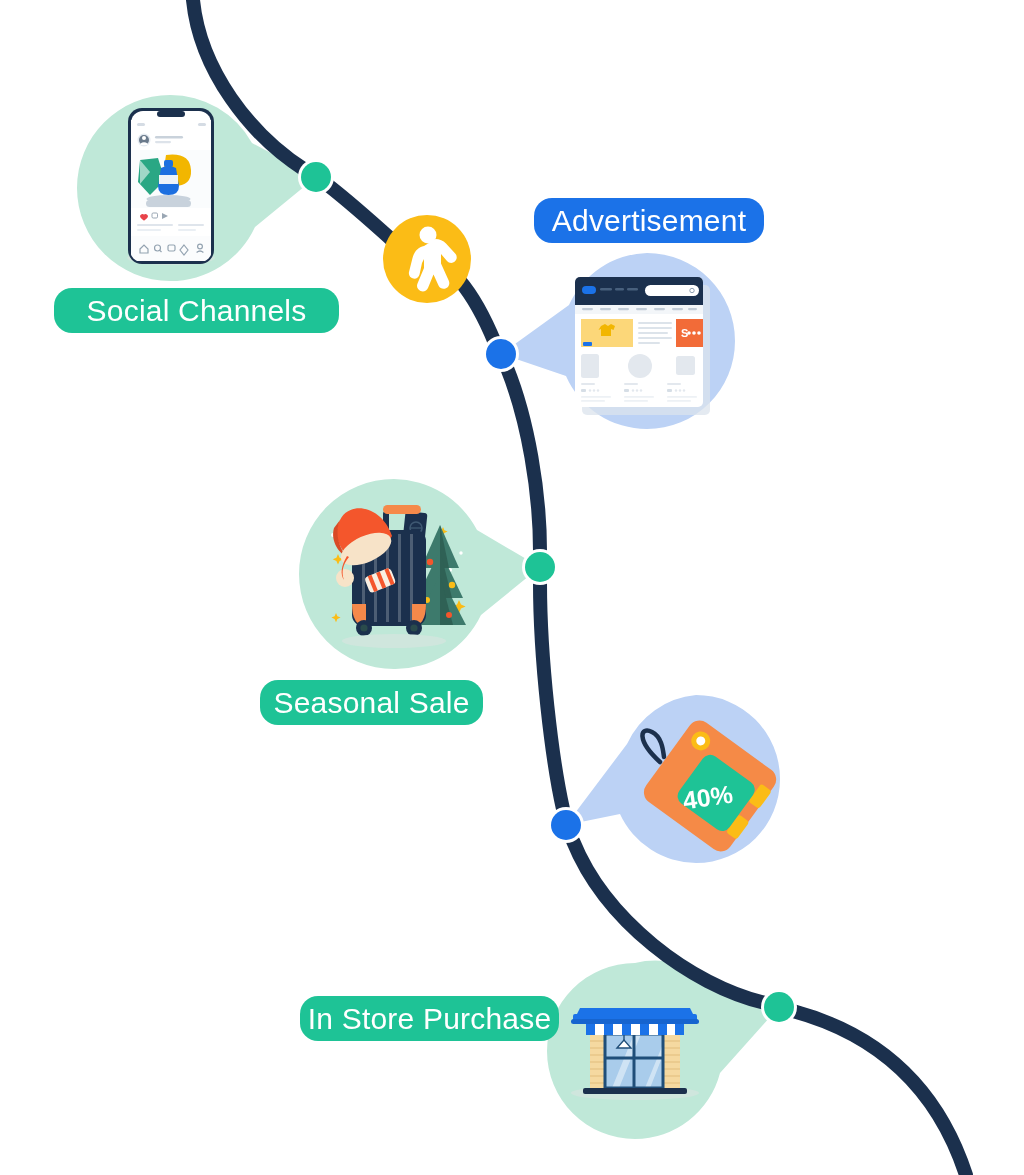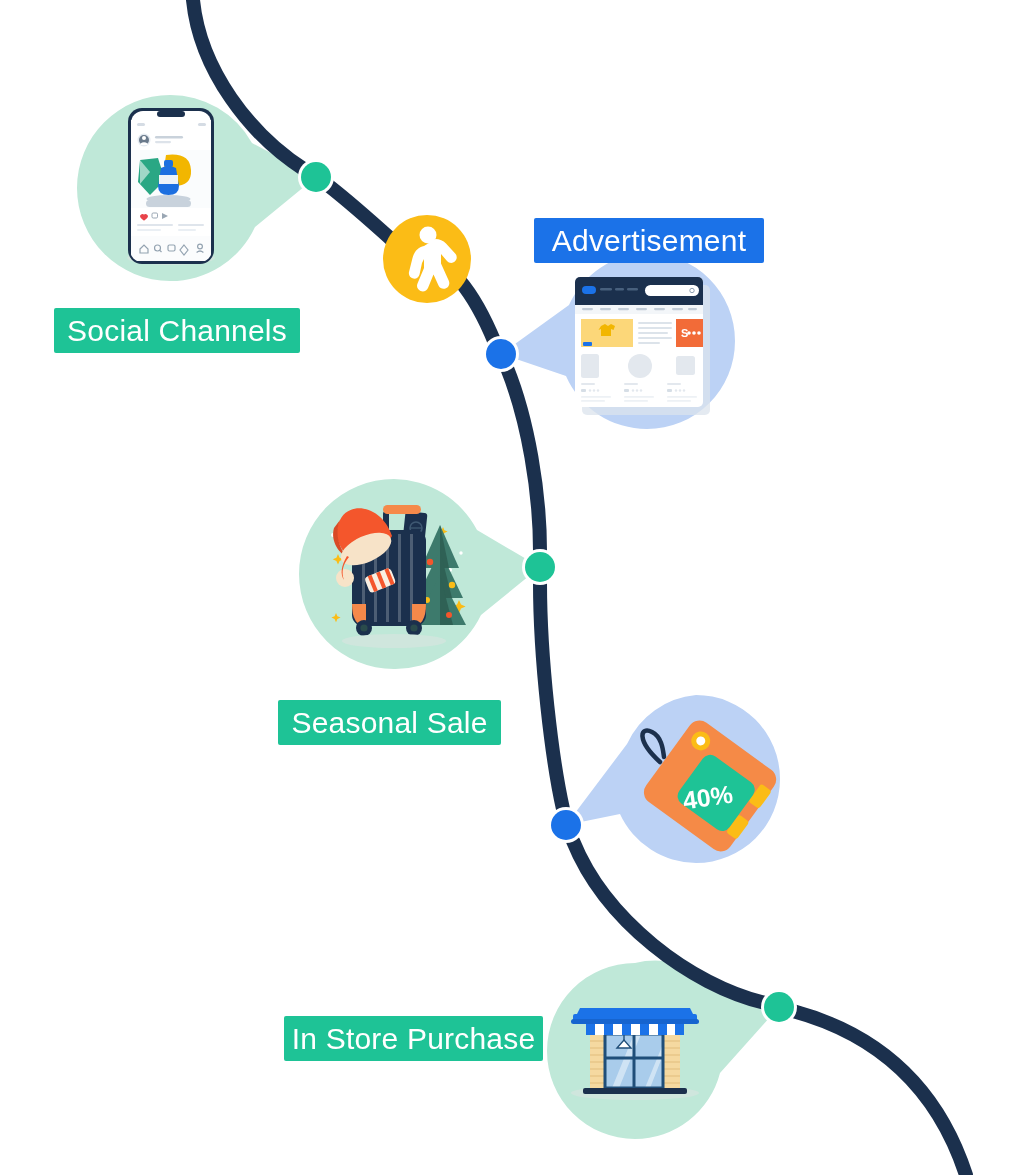--- a/index.html
+++ b/index.html
@@ -20,31 +20,30 @@
     position: absolute;
     left: 0; top: 0;
     width: 1024px;
     height: 1175px;
   }
   .badge {
     position: absolute;
     display: flex;
     align-items: center;
     justify-content: center;
-    border-radius: 2px;
+    border-radius: 18px;
     color: #ffffff;
     font-size: 30px;
     font-weight: 400;
     letter-spacing: .2px;
     white-space: nowrap;
     padding: 8px 20px;
     height: 45px;
     line-height: 45px;
     font-family: "Liberation Sans", sans-serif;
-    margin-top: 20px;
   }
   .badge-green { background: #1ec396; }
   .badge-blue  { background: #1b72e8; }
 </style>
 </head>
 <body>
 
 <div id="stage">
 
   <svg id="journey-svg" viewBox="0 0 1024 1175">
@@ -385,22 +384,22 @@
       </g>
 
       <path d="M 580 1008 L 690 1008 L 697 1022 L 573 1022 Z" fill="#1b72e8"></path>
       <rect x="573" y="1014" width="124" height="8" rx="2" fill="#1b72e8"></rect>
       <rect x="571" y="1019" width="128" height="5" rx="2.5" fill="#1664cf"></rect>
 
       <rect x="583" y="1088" width="104" height="6" rx="2" fill="#1b304d"></rect>
     </g>
   </svg>
 
-  <div class="badge badge-green" style="left:54px; top:288px; width:246px;">Social Channels</div>
+  <div class="badge badge-green" style="left:54px; top:288px; width:285px;">Social Channels</div>
 
   <div class="badge badge-blue" style="left:534px; top:198px; width:230px;">Advertisement</div>
 
-  <div class="badge badge-green" style="left:278px; top:680px; width:223px;">Seasonal Sale</div>
-
-
-  <div class="badge badge-green" style="left:284px; top:996px; width:259px;">In Store Purchase</div>
+  <div class="badge badge-green" style="left:260px; top:680px; width:223px;">Seasonal Sale</div>
+
+
+  <div class="badge badge-green" style="left:300px; top:996px; width:259px;">In Store Purchase</div>
 
 </div>
 
 </body></html>

